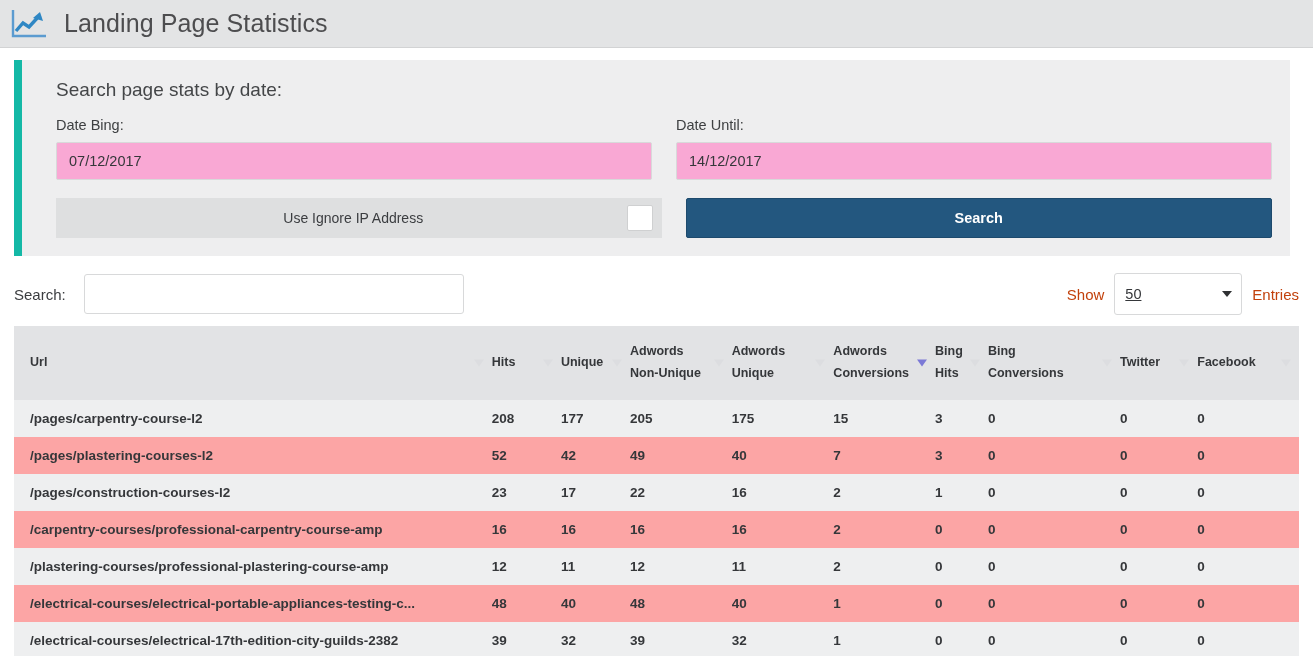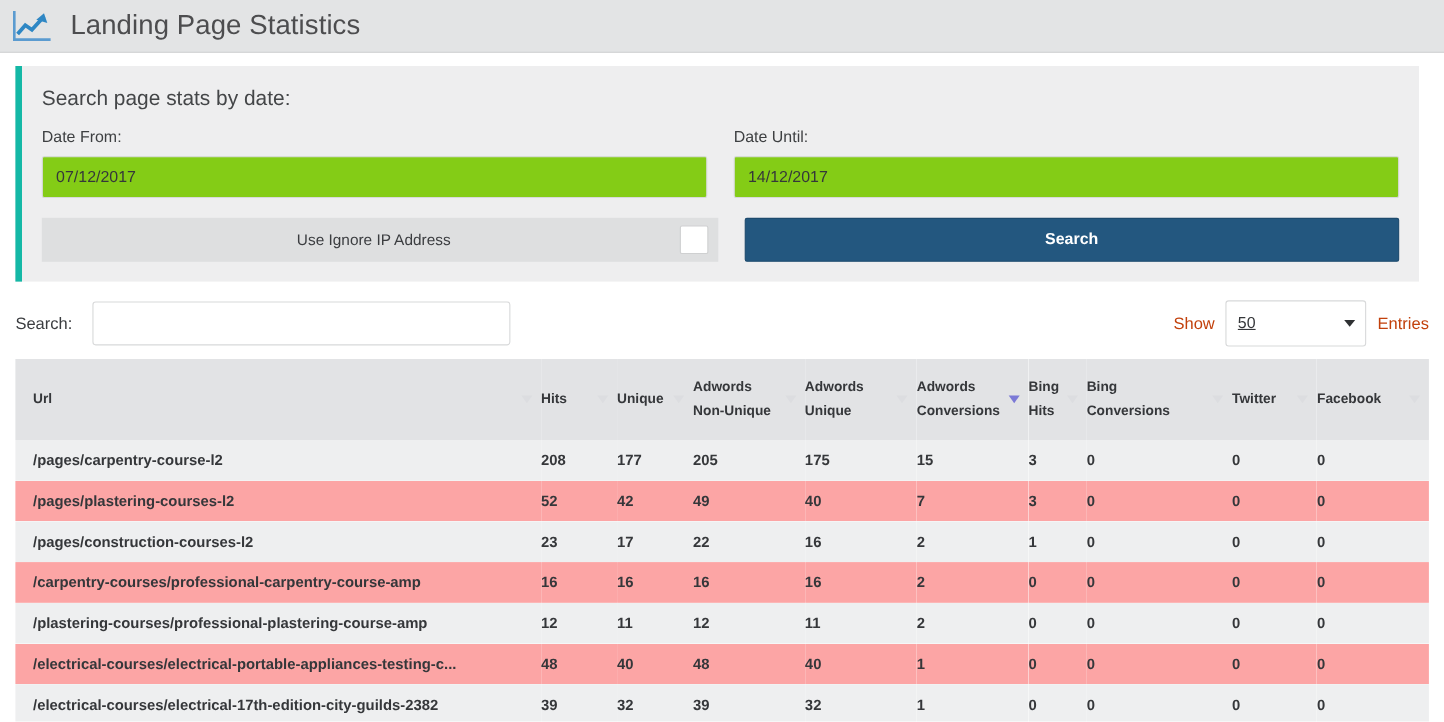--- a/index.html
+++ b/index.html
@@ -27,42 +27,42 @@
     margin-left: 15px;
     font-weight: 400;
     letter-spacing: 0.1px;
     white-space: nowrap;
   }
 
   
   #date-panel {
     margin: 12px 23px 0 14px;
     background: #eeeeef;
-    border-left: 6px solid #14b8a6;
-    padding: 16px 18px 18px 18px;
+    border-left: 8px solid #14b8a6;
+    padding: 16px 18px 18px 34px;
     position: relative;
   }
   #date-panel-title {
     font-size: 19px;
     color: #444648;
     font-weight: 400;
     margin: 3px 0 16px 0;
   }
   .field-row { display: flex; gap: 24px; }
   .field-col { flex: 1 1 0; min-width: 0; }
   .field-label {
     font-size: 14.5px;
     color: #3e4042;
     margin-bottom: 9px;
     display: block;
   }
   .text-input {
     width: 100%;
     height: 38px;
-    background: #84cc16;
+    background: #f9a8d4;
     border: 1px solid #d8d9da;
     border-radius: 2px;
     padding: 0 12px;
     font-size: 14.5px;
     color: #35373a;
     font-family: "Liberation Sans", sans-serif;
     outline: none;
     display: flex;
     align-items: center;
   }
@@ -219,21 +219,21 @@
     <polygon points="31,5 34,14 24,11" fill="#2f87c4"></polygon>
   </svg>
   <div id="app-title">Landing Page Statistics</div>
 </div>
 
 <div id="date-panel">
   <div id="date-panel-title">Search page stats by date:</div>
 
   <div class="field-row">
     <div class="field-col">
-      <span class="field-label">Date From:</span>
+      <span class="field-label">Date Bing:</span>
       <div class="text-input">07/12/2017</div>
     </div>
     <div class="field-col">
       <span class="field-label">Date Until:</span>
       <div class="text-input">14/12/2017</div>
     </div>
   </div>
 
   <div id="action-row">
     <div id="ignore-ip-box">

